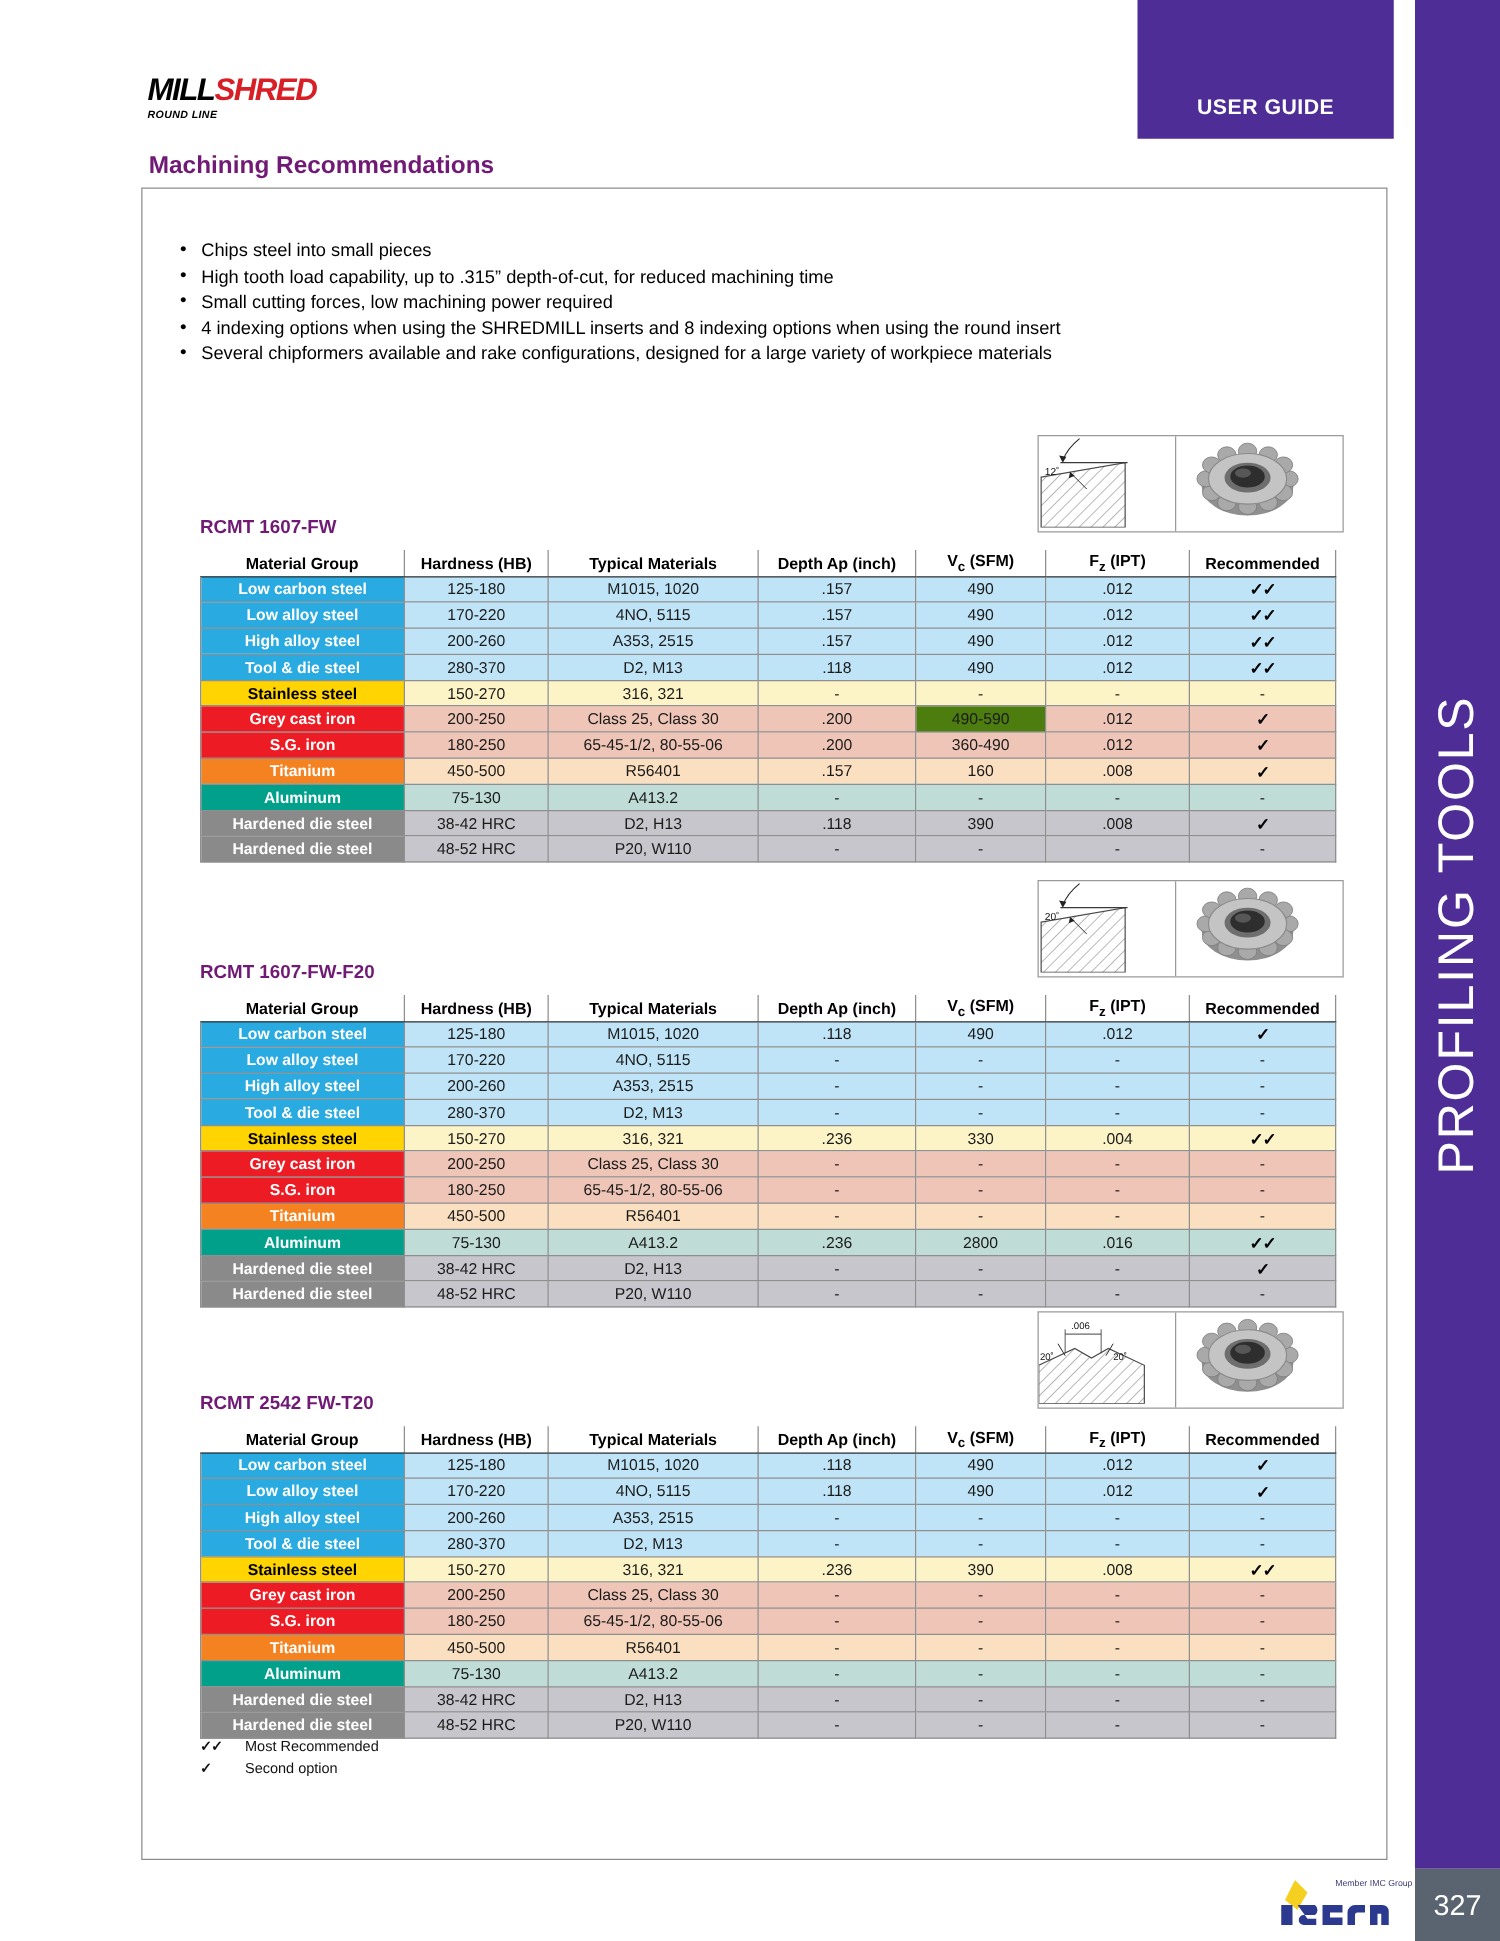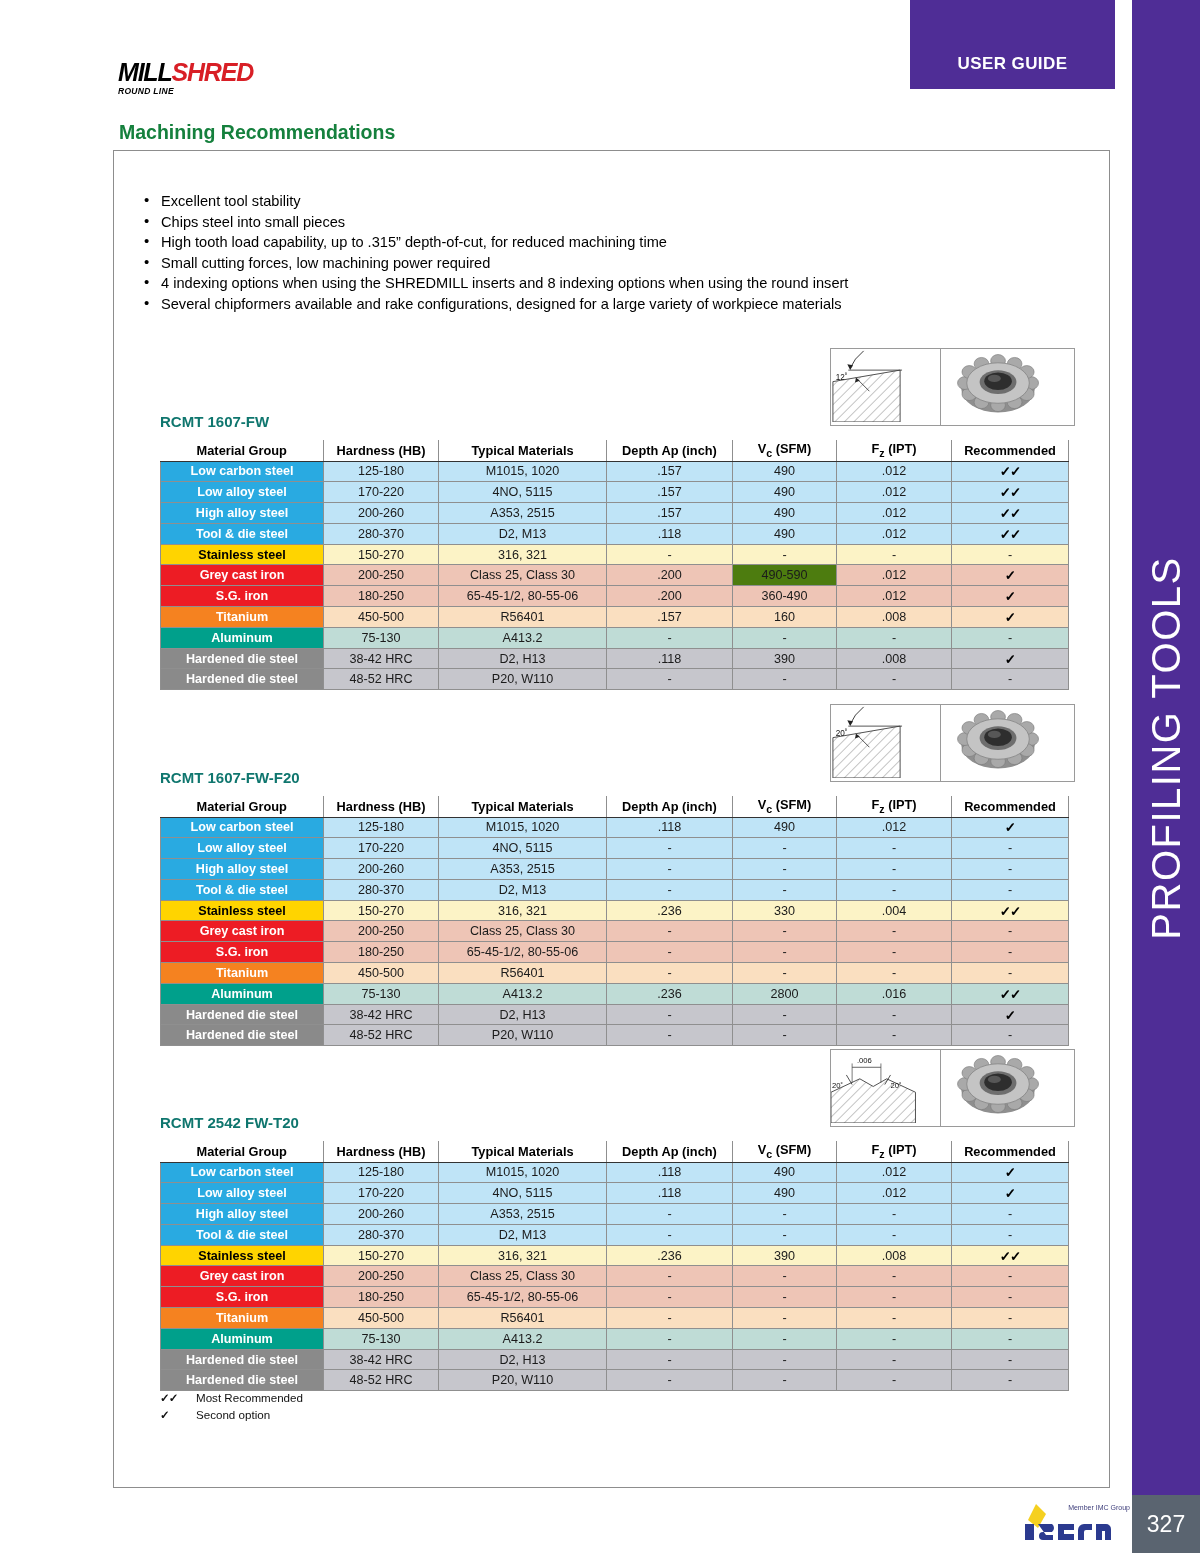--- a/index.html
+++ b/index.html
@@ -29,40 +29,40 @@
     position: absolute; right: 0; top: 1495px;
     width: 68px; height: 58px;
     background: #5a6470;
     display: flex; align-items: center; justify-content: center;
   }
   .side-page-num { color: #fff; font-size: 23px; }
 
   
   .user-guide {
     position: absolute; left: 910px; top: 0;
-    width: 205px; height: 89px;
+    width: 205px; height: 111px;
     background: #4f2d96;
     display: flex; align-items: flex-end; justify-content: center;
   }
   .user-guide span {
     color: #fff; font-size: 17px; font-weight: bold;
     letter-spacing: .4px; padding-bottom: 15px;
   }
 
   
   .logo { position: absolute; left: 118px; top: 60px; }
   .logo-main { font-size: 25px; font-weight: bold; font-style: italic; letter-spacing: -1.2px; line-height: 1; }
   .logo-mill { color: #000; }
   .logo-shred { color: #d81f26; }
   .logo-sub { font-size: 8.5px; font-weight: bold; font-style: italic; color: #000; letter-spacing: .3px; margin-top: 1px; }
 
   
   .page-title {
     position: absolute; left: 119px; top: 121px;
-    font-size: 19.5px; font-weight: bold; color: #15803d;
+    font-size: 19.5px; font-weight: bold; color: #701a75;
   }
 
   
   .frame {
     position: absolute; left: 113px; top: 150px;
     width: 997px; height: 1338px;
     border: 1px solid #8d8d8d;
     background: #fff;
   }
 
@@ -82,21 +82,21 @@
     position: absolute;
     border: 1px solid #9a9a9a;
     background: #fff;
     display: flex;
   }
   .panel-half { width: 110px; height: 100%; position: relative; overflow: hidden; }
   .panel-half.left { border-right: 1px solid #9a9a9a; }
 
   
   .tbl-title {
-    position: absolute; font-size: 15px; font-weight: bold; color: #0f766e;
+    position: absolute; font-size: 15px; font-weight: bold; color: #701a75;
   }
   table.rec {
     position: absolute;
     border-collapse: collapse;
     font-size: 12.6px;
     color: #1b1b1b;
   }
   table.rec th, table.rec td {
     border: 1px solid #8f8f8f;
     text-align: center;
@@ -147,21 +147,20 @@
       <span class="logo-mill">MILL</span><span class="logo-shred">SHRED</span>
     </div>
     <div class="logo-sub">ROUND LINE</div>
   </div>
 
   <div class="page-title">Machining Recommendations</div>
 
   <div class="frame"></div>
 
   <ul class="bullets" id="bullet-list">
-      <li>Excellent tool stability</li>
       <li>Chips steel into small pieces</li>
       <li>High tooth load capability, up to .315” depth-of-cut, for reduced machining time</li>
       <li>Small cutting forces, low machining power required</li>
       <li>4 indexing options when using the SHREDMILL inserts and 8 indexing options when using the round insert</li>
       <li>Several chipformers available and rake configurations, designed for a large variety of workpiece materials</li>
     </ul>
 
   <div id="tables-host">
       <div class="panel" style="left: 830px; top: 348px; width: 245px; height: 78px;">
         <div class="panel-half left">

